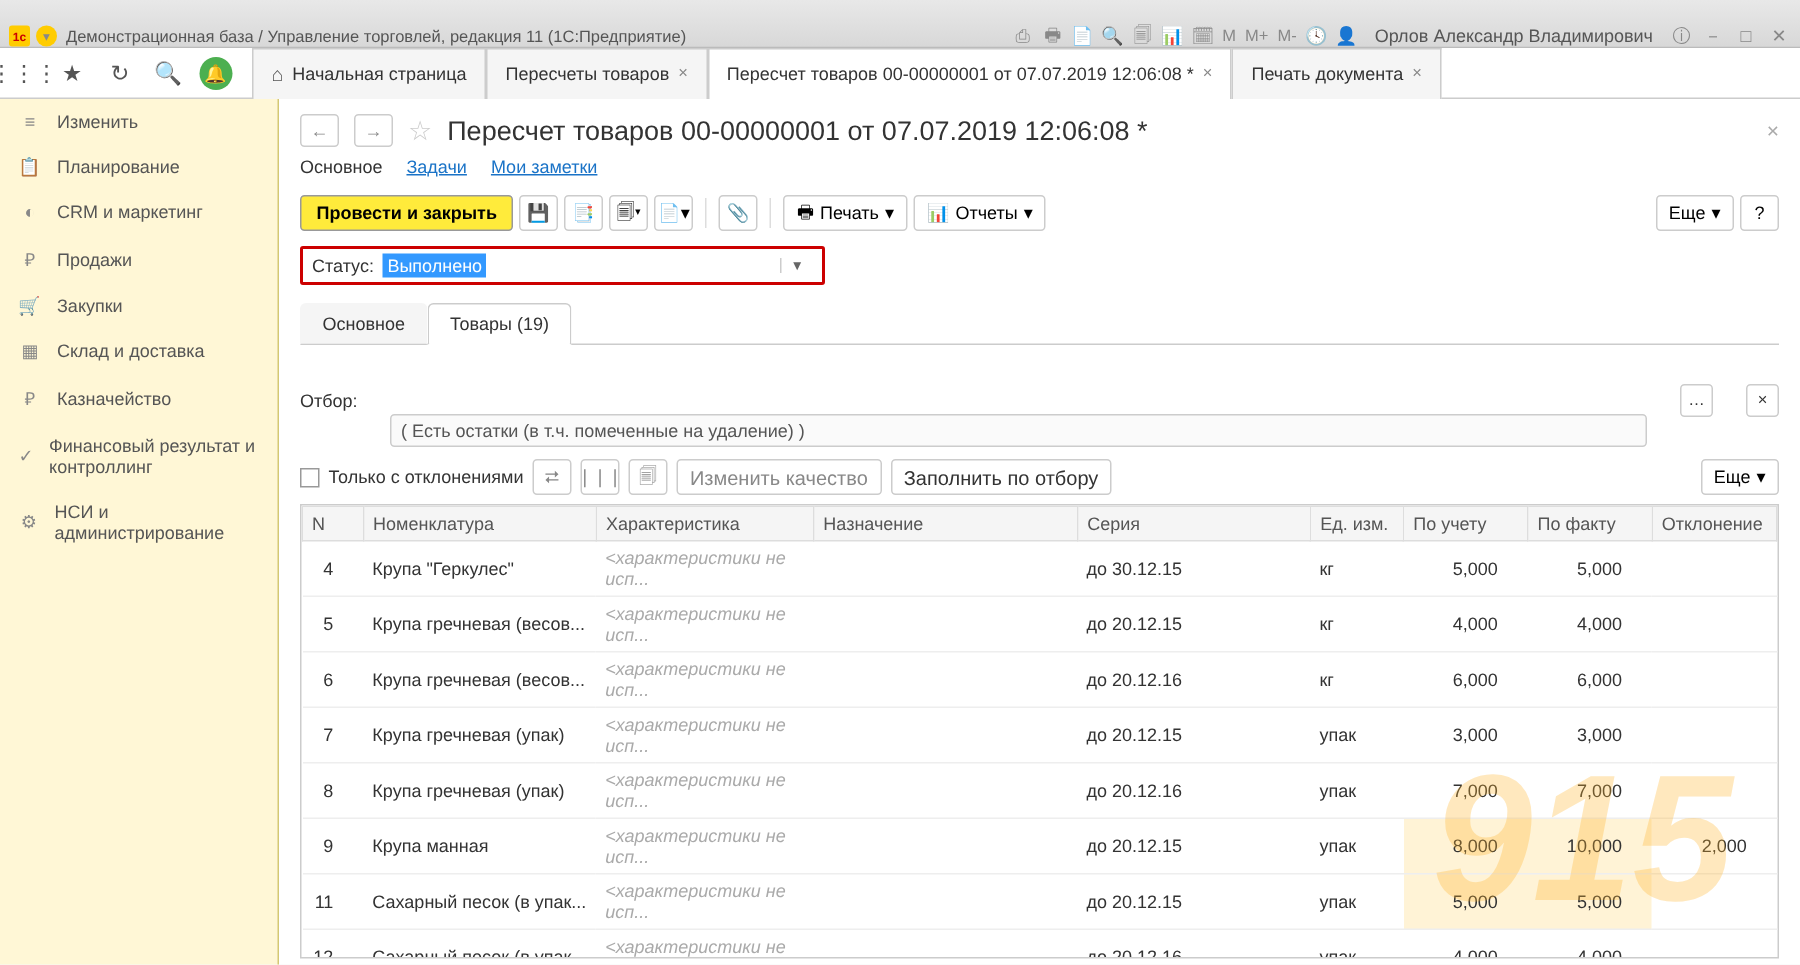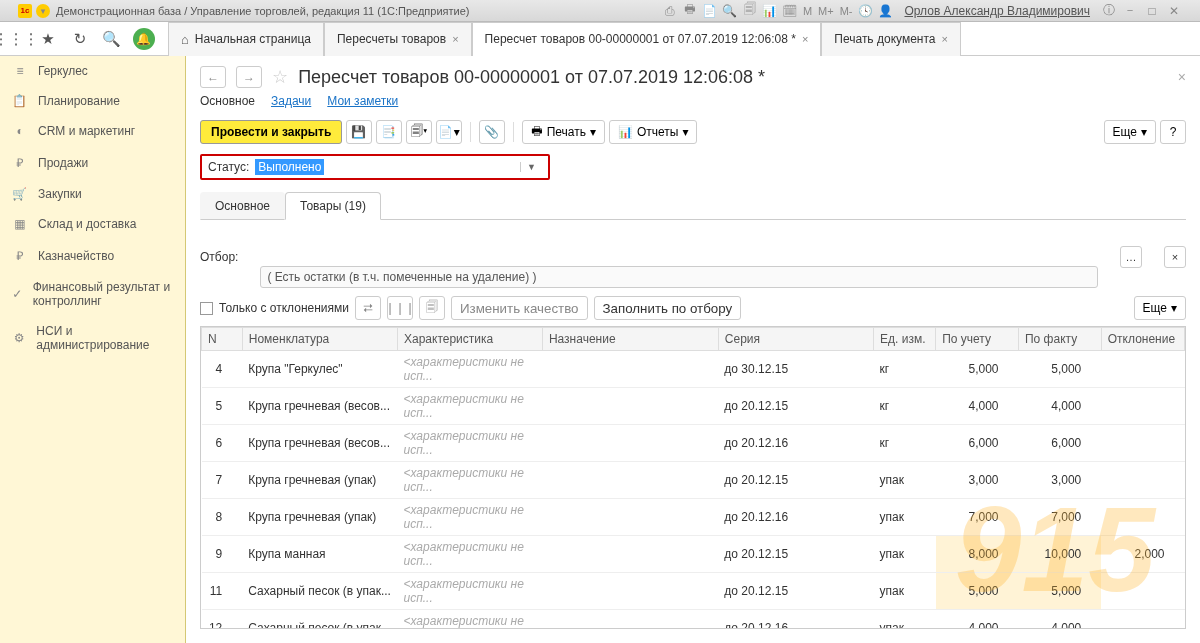--- a/index.html
+++ b/index.html
@@ -1,24 +1,24 @@
 <!DOCTYPE html>
 <html><head>
 <meta charset="utf-8">
 <style>
 * { box-sizing: border-box; margin: 0; padding: 0; font-family: Arial, sans-serif; }
 body { font-size: 12px; color: #333; background: #f0f0f0; width: 1200px; height: 643px; overflow: hidden; }
 
-.titlebar { height: 22px; background: linear-gradient(#e8e8e8,#d8d8d8); display: flex; align-items: center; padding: 0 18px; font-size: 11px; color: #555; border-bottom: 1px solid #bbb; }
+.titlebar { height: 32px; background: linear-gradient(#e8e8e8,#d8d8d8); display: flex; align-items: flex-end; padding: 0 6px; font-size: 11px; color: #555; border-bottom: 1px solid #bbb; }
 .titlebar .logo { width: 14px; height: 14px; background: #fc0; border-radius: 2px; margin-right: 4px; display: inline-flex; align-items: center; justify-content: center; font-size: 8px; color: #c00; font-weight: bold; }
 .titlebar .dd { width: 14px; height: 14px; background: #fc0; border-radius: 50%; margin-right: 6px; display: inline-flex; align-items: center; justify-content: center; color: #888; font-size: 9px; }
 .titlebar-right { margin-left: auto; display: flex; align-items: center; gap: 6px; }
 .titlebar-right span { color: #888; font-size: 12px; }
 .titlebar-right .m { color: #888; font-size: 11px; }
-.titlebar-right .user { color: #555; margin: 0 6px; text-decoration: underline; }
+.titlebar-right .user { color: #555; margin: 0 6px; }
 .titlebar-right .ico { width: 14px; height: 14px; display: inline-flex; align-items: center; justify-content: center; }
 .wbtn { width: 16px; height: 14px; display: inline-flex; align-items: center; justify-content: center; color: #666; }
 
 .toolbar1 { height: 34px; background: #fff; border-bottom: 1px solid #ccc; display: flex; align-items: center; }
 .toolbar1 .ico-btn { width: 32px; height: 34px; display: flex; align-items: center; justify-content: center; color: #555; font-size: 15px; }
 .toolbar1 .bell { width: 22px; height: 22px; background: #4caf50; border-radius: 50%; display: flex; align-items: center; justify-content: center; color: #fff; font-size: 12px; }
 .tabs { display: flex; height: 34px; align-items: stretch; margin-left: 8px; }
 .tab { padding: 0 12px; display: flex; align-items: center; border: 1px solid #ccc; border-bottom: none; background: #f5f5f5; font-size: 12px; gap: 6px; }
 .tab.active { background: #fff; }
 .tab .home { font-size: 13px; color: #555; }
@@ -130,21 +130,21 @@
         <span>Печать документа</span>
         <span class="x">×</span>
       </div>
     </div>
 </div>
 
 <div class="main">
   <div class="sidebar" id="sidebar">
       <div class="side-item">
         <span class="si-icon">≡</span>
-        <span>Геркулес</span>
+        <span>Изменить</span>
       </div>
       <div class="side-item">
         <span class="si-icon">📋</span>
         <span>Планирование</span>
       </div>
       <div class="side-item">
         <span class="si-icon">◐</span>
         <span>CRM и маркетинг</span>
       </div>
       <div class="side-item">

